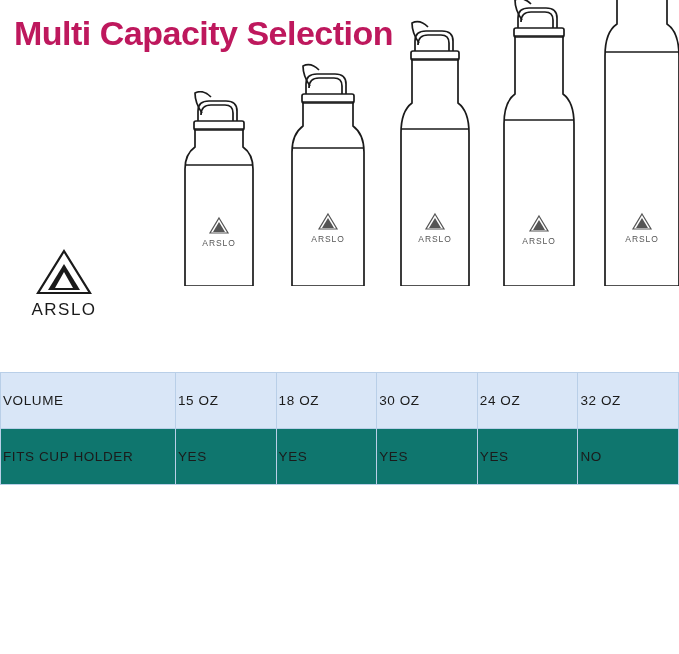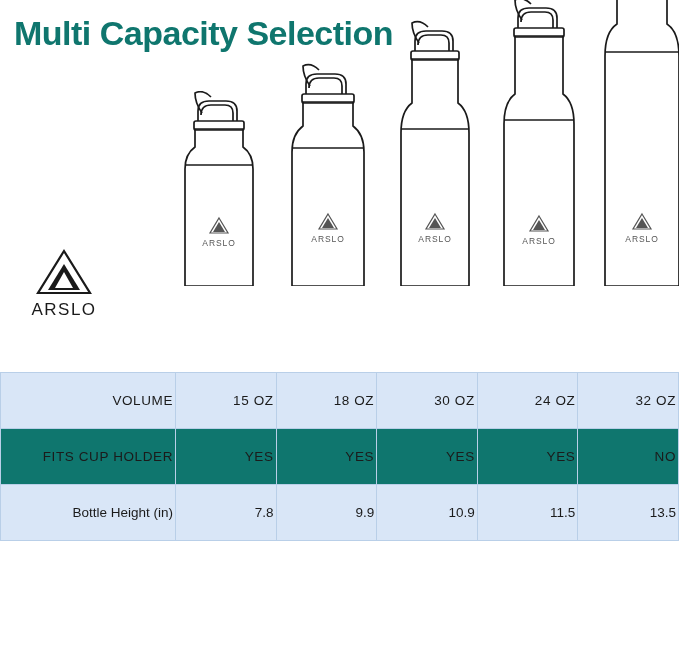--- a/index.html
+++ b/index.html
@@ -20,21 +20,21 @@
     width: 679px;
     height: 654px;
   }
   .title {
     position: absolute;
     left: 14px;
     top: 14px;
     font-size: 34px;
     font-weight: bold;
     letter-spacing: -0.5px;
-    color: #0f766e;
+    color: #be185d;
     white-space: nowrap;
   }
   
   .bottles {
     position: absolute;
     left: 0;
     top: 0;
     width: 679px;
     height: 312px;
   }
@@ -54,21 +54,21 @@
     position: absolute;
     left: 0;
     top: 372px;
     width: 679px;
     border-collapse: collapse;
     table-layout: fixed;
   }
   .spec-table td {
     border: 1px solid #b9cfe8;
     height: 55px;
-    text-align: right;
+    text-align: left;
     font-size: 13.5px;
     color: #1b1b1b;
     padding: 0 2px;
     margin-left: 41px;
   }
   .spec-table td.label {
     width: 170px;
   }
   .spec-table tr.shaded td {
     background: #d9e6f7;
@@ -201,24 +201,16 @@
         <td class="uc">32 OZ</td>
       </tr>
       <tr class="plain">
         <td class="label uc">FITS CUP HOLDER</td>
         <td class="uc">YES</td>
         <td class="uc">YES</td>
         <td class="uc">YES</td>
         <td class="uc">YES</td>
         <td class="uc">NO</td>
       </tr>
-      <tr class="shaded">
-        <td class="label">Bottle Height (in)</td>
-        <td>7.8</td>
-        <td>9.9</td>
-        <td>10.9</td>
-        <td>11.5</td>
-        <td>13.5</td>
-      </tr>
     </tbody>
   </table>
 
 </div>
 
 </body></html>

